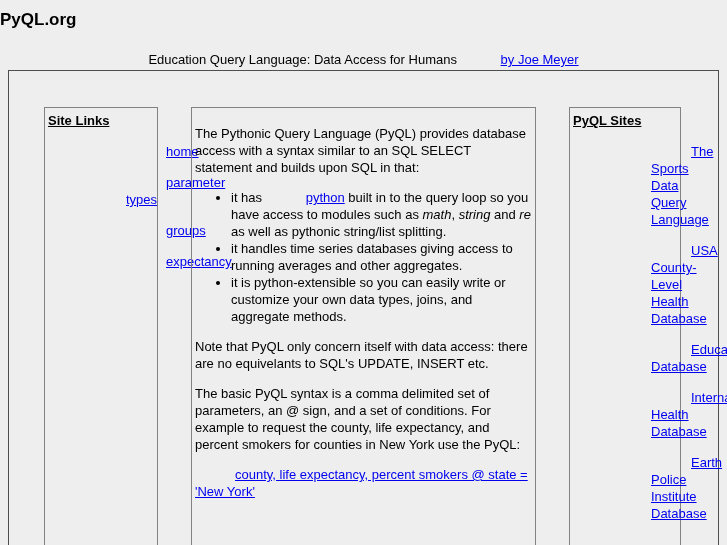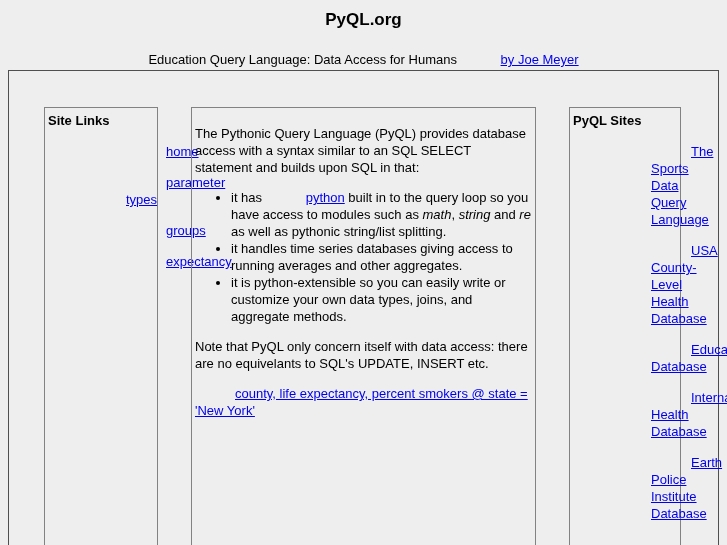--- a/index.html
+++ b/index.html
@@ -10,21 +10,21 @@
     overflow:hidden;
     background:#eeeeee;
     color:#000;
     font-family:"Liberation Sans", sans-serif;
     font-size:13px;
     line-height:17px;
   }
   a { color:#0000ee; text-decoration:underline;margin-left:40px; }
   .page-title {
     margin:10px 0 0;
-    text-align:center;
+    text-align:left;
     font-size:17px;
     font-weight:bold;
     line-height:19px;
   }
   .subtitle {
     margin:22px 0 2px;
     text-align:center;
   }
   .frame {
     box-sizing:border-box;
@@ -38,21 +38,21 @@
   }
   .box {
     box-sizing:border-box;
     border:1px solid #828282;
     padding:4px 4px 4px 3px;
     height:640px;
   }
   .box-left  { width:114px; }
   .box-mid   { width:345px; }
   .box-right { width:112px; }
-  .boxhead { font-weight:bold; }
+  .boxhead { font-weight:bold;text-decoration:underline; }
   .navitem { margin:14px 0 13px 34px;padding-left:44px; }
   .box-mid p { margin:13px 0; }
   .box-mid ul { margin:13px 0; padding-left:36px; }
   .box-mid li { margin:0; padding:0; }
   .subhead { margin:17px 0 0; font-weight:bold; }
   .example { margin:17px 0 0; }
 </style>
 </head>
 <body>
 
@@ -71,20 +71,21 @@
   </div>
 
   <div class="box box-mid">
     <p>The Pythonic Query Language (PyQL) provides database access with a syntax similar to an SQL SELECT statement and builds upon SQL in that:</p>
     <ul>
       <li><span>it has </span><a href="#">python</a><span> built in to the query loop so you have access to modules such as </span><i>math</i><span>, </span><i>string</i><span> and </span><i>re</i><span> as well as pythonic string/list splitting.</span></li>
       <li>it handles time series databases giving access to running averages and other aggregates.</li>
       <li>it is python-extensible so you can easily write or customize your own data types, joins, and aggregate methods.</li>
     </ul>
     <p>Note that PyQL only concern itself with data access: there are no equivelants to SQL's UPDATE, INSERT etc.</p>
+    <p>The basic PyQL syntax is a comma delimited set of parameters, an @ sign, and a set of conditions. For example to request the county, life expectancy, and percent smokers for counties in New York use the PyQL:</p>
     <p class="example"><a href="#">county, life expectancy, percent smokers @ state = 'New York'</a></p>
   </div>
 
   <div class="box box-right">
     <div class="boxhead">PyQL Sites</div>
     <div class="navitem"><a href="#">The Sports Data Query Language</a></div>
     <div class="navitem"><a href="#">USA County-Level Health Database</a></div>
     <div class="navitem"><a href="#">Education Database</a></div>
     <div class="navitem"><a href="#">International Health Database</a></div>
     <div class="navitem"><a href="#">Earth Police Institute Database</a></div>

